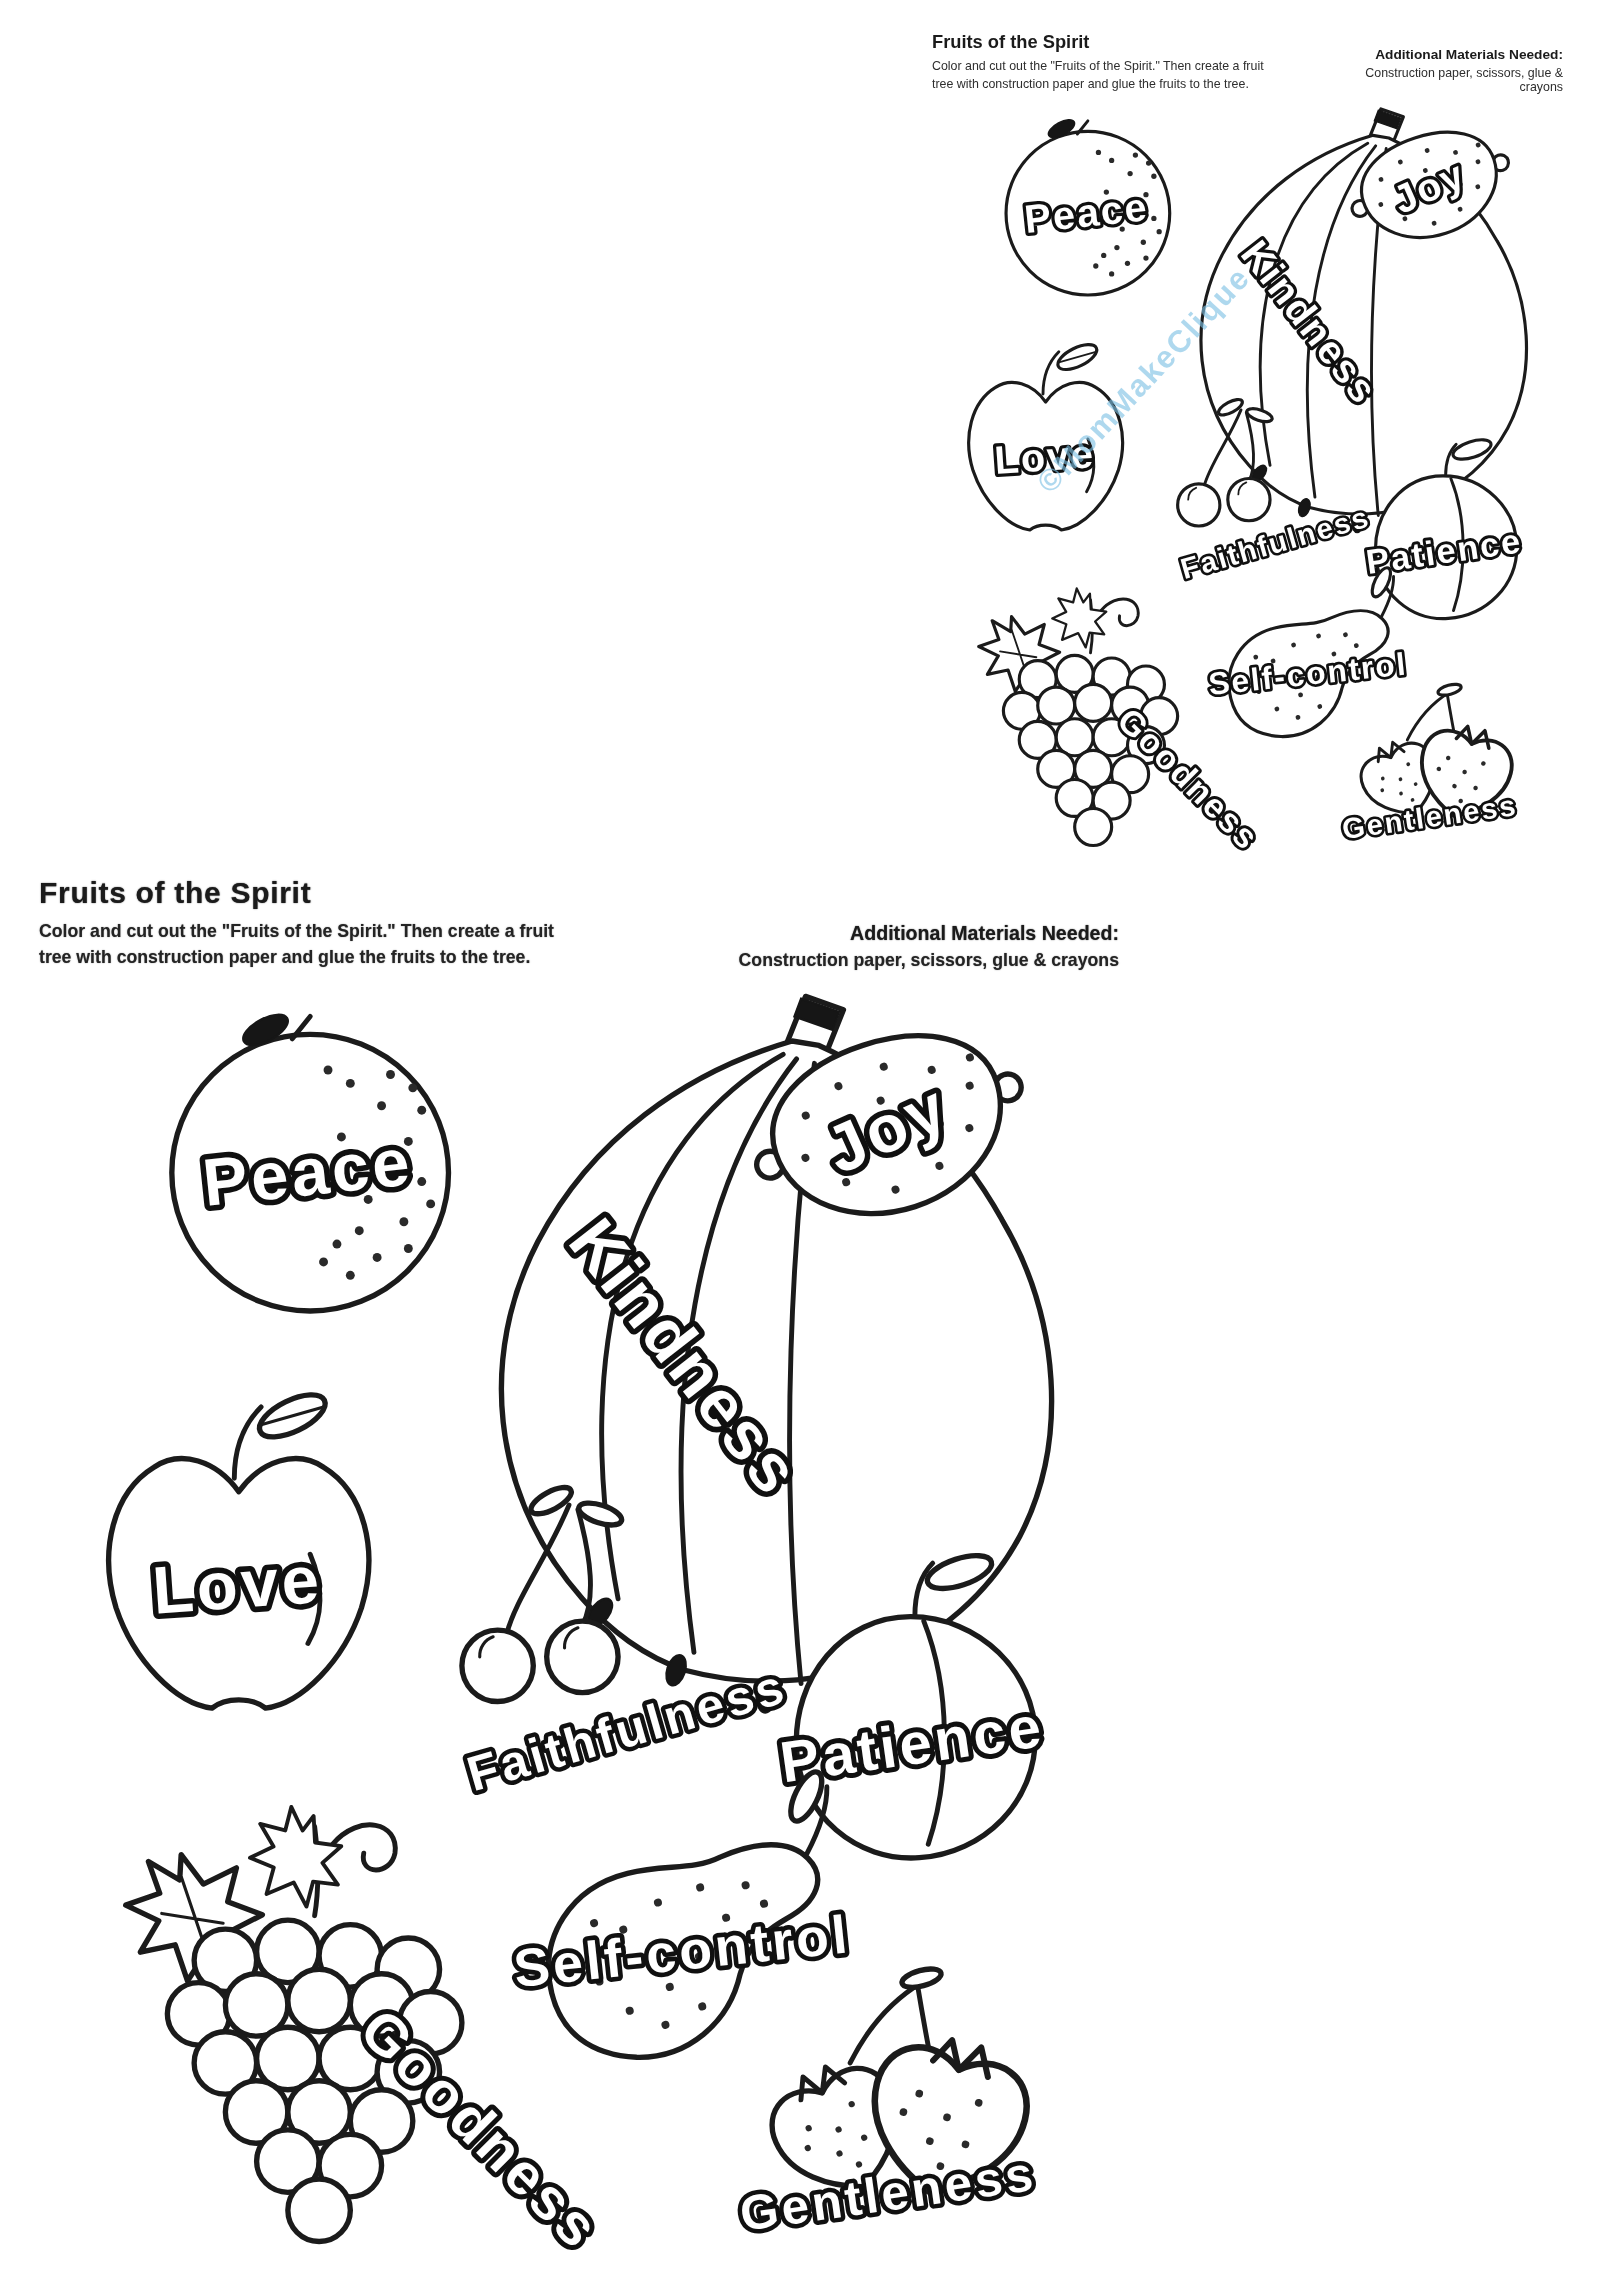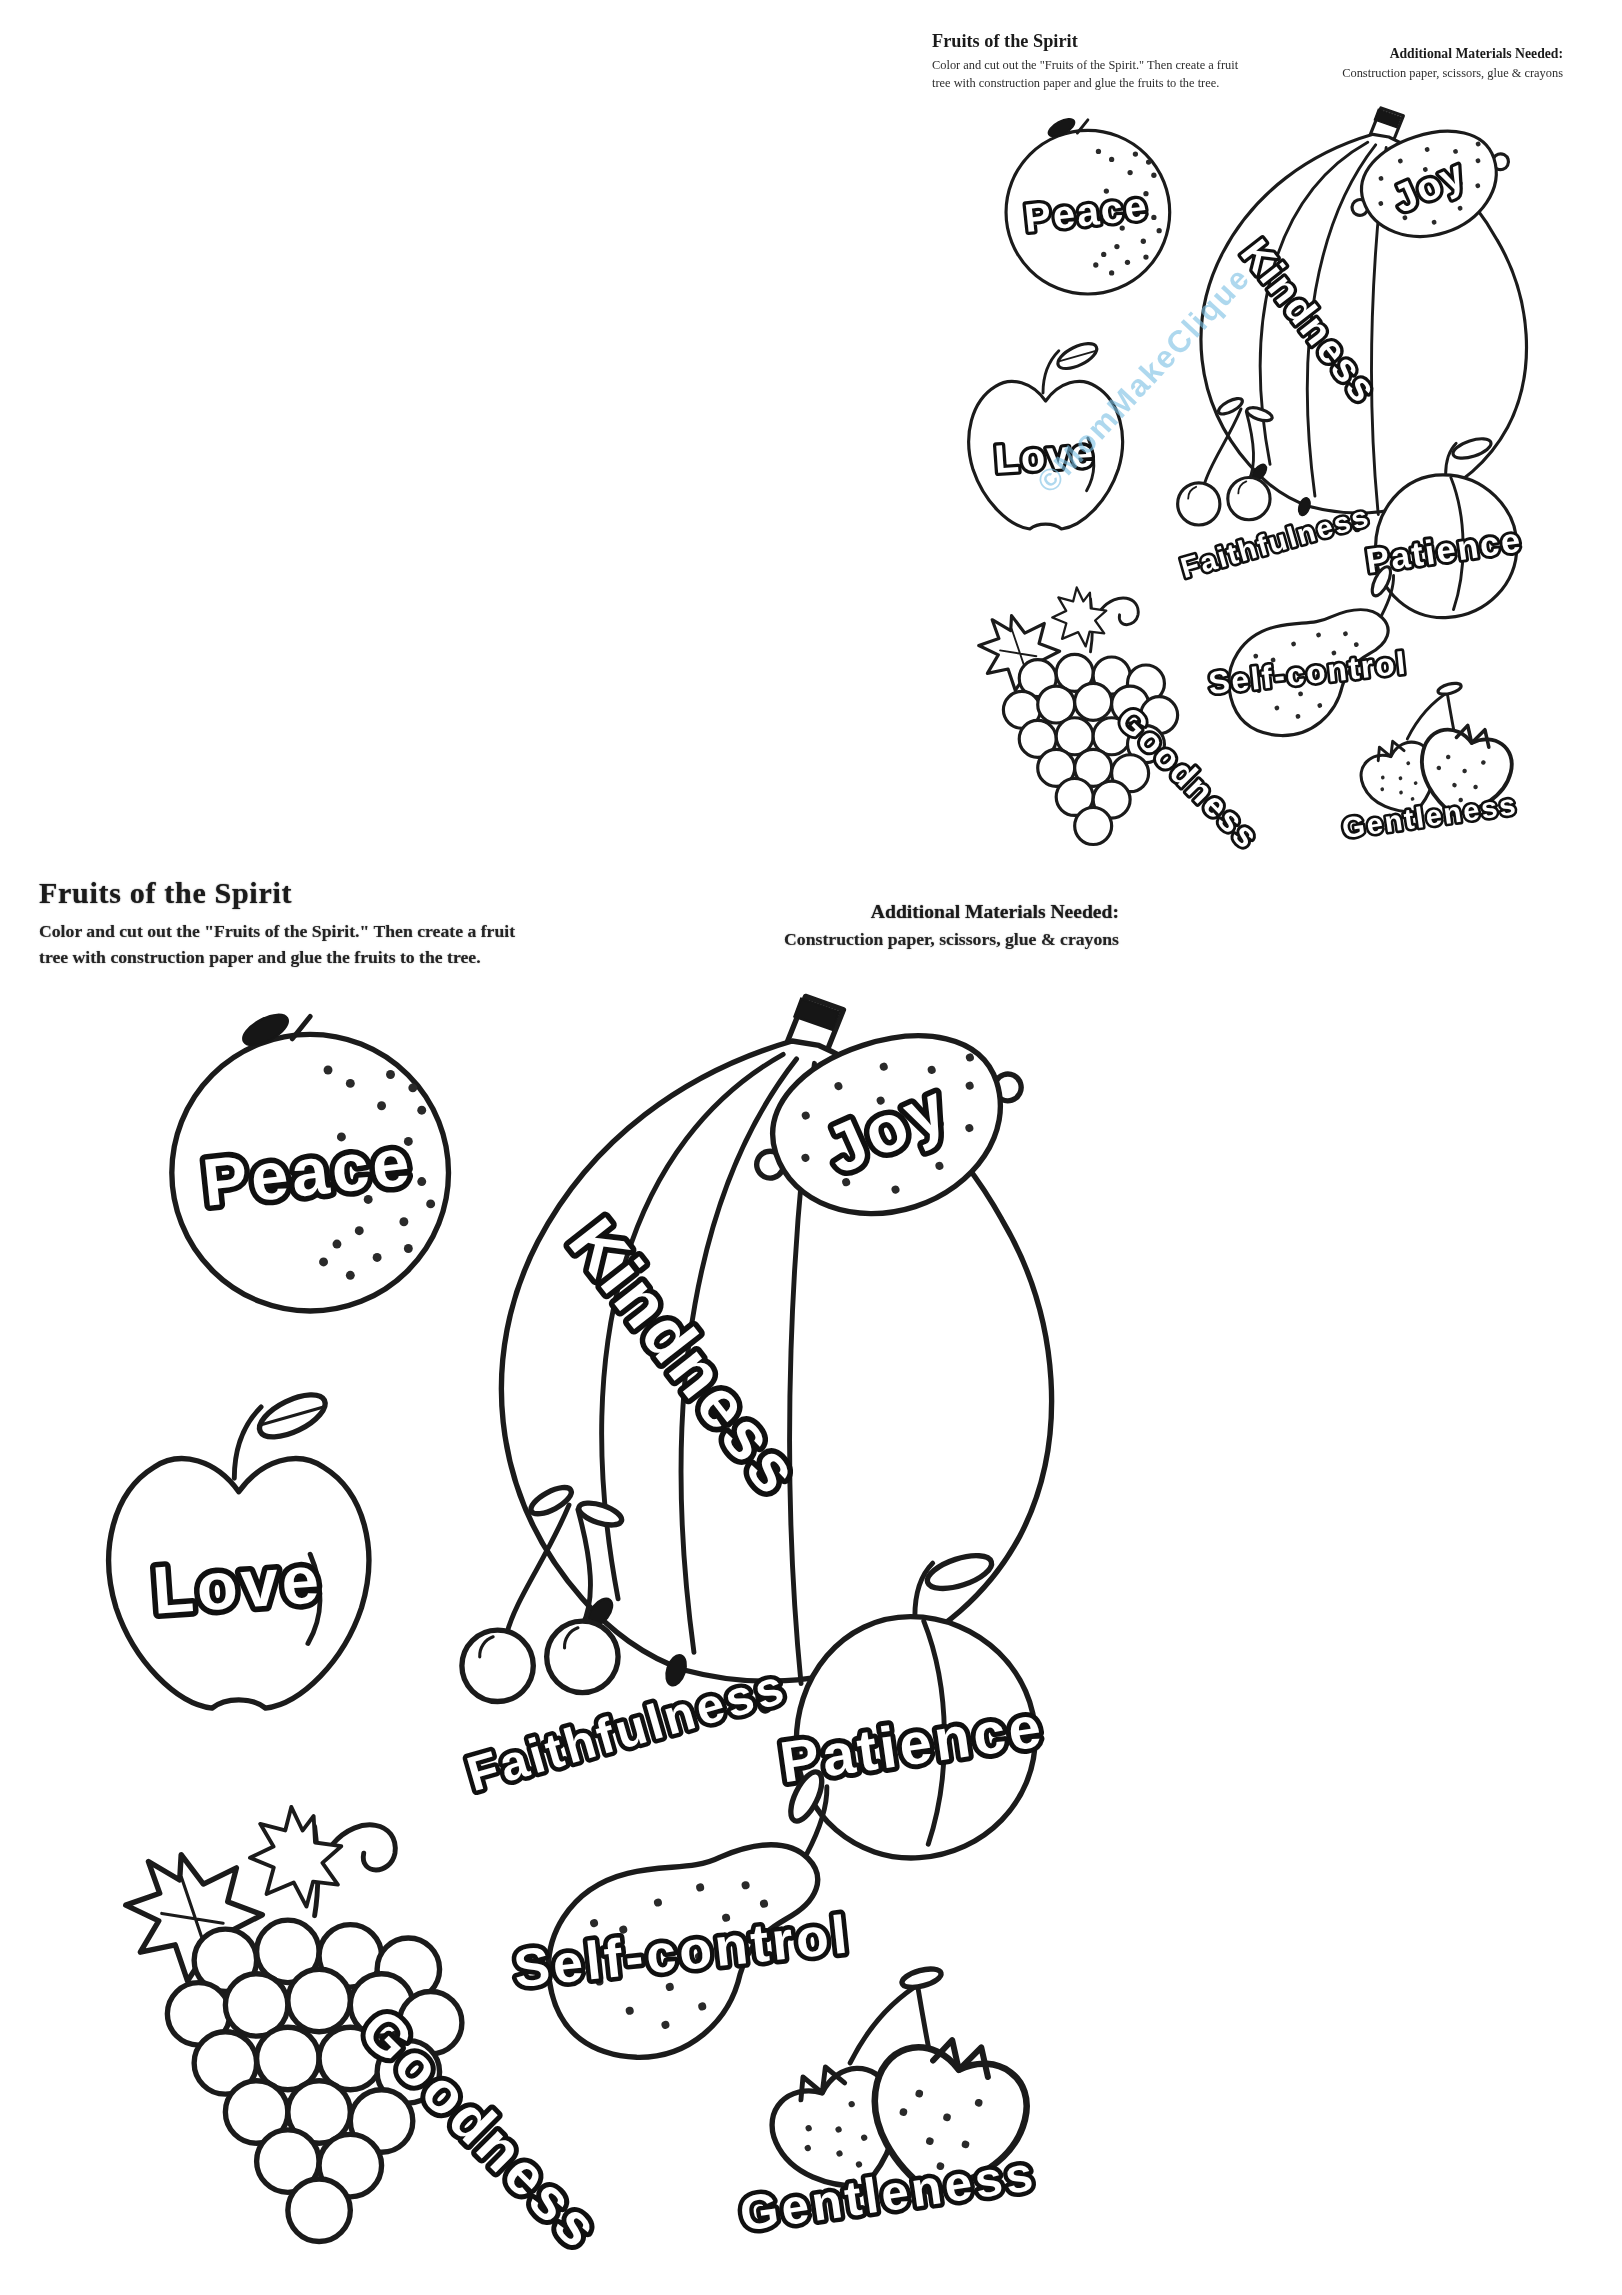--- a/index.html
+++ b/index.html
@@ -3,21 +3,21 @@
 <meta charset="utf-8">
 <style>
   html,body{margin:0;padding:0;background:#ffffff;}
   .page{
     position:relative;width:1623px;height:2295px;background:#fff;
     font-family:"Liberation Sans",sans-serif;color:#1b1b1b;overflow:hidden;
   }
   .ws{position:absolute;}
   .ws-small{left:932px;top:31px;width:631px;}
   .ws-large{left:39px;top:876px;width:1080px;}
-  .ws-head{display:flex;justify-content:space-between;align-items:center;font-family:Liberation Serif, serif;}
+  .ws-head{display:flex;justify-content:space-between;align-items:flex-end;}
   .head-left{max-width:62%;}
   .head-right{text-align:right;max-width:38%;}
 
   .title-s{font-size:18.3px;font-weight:700;margin:0 0 5.2px 0;}
   .instr-s{font-size:12.4px;line-height:1.45;color:#2e2e2e;}
   .mat-title-s{font-size:13.7px;font-weight:700;margin:2.6px 0 3.9px 0;}
   .mat-text-s{font-size:12.4px;color:#2e2e2e;}
 
   .title-l{font-size:30px;font-weight:700;margin:0 0 7.9px 0;letter-spacing:0.7px;
            text-shadow:0 0 1.3px rgba(25,25,25,.85);}

